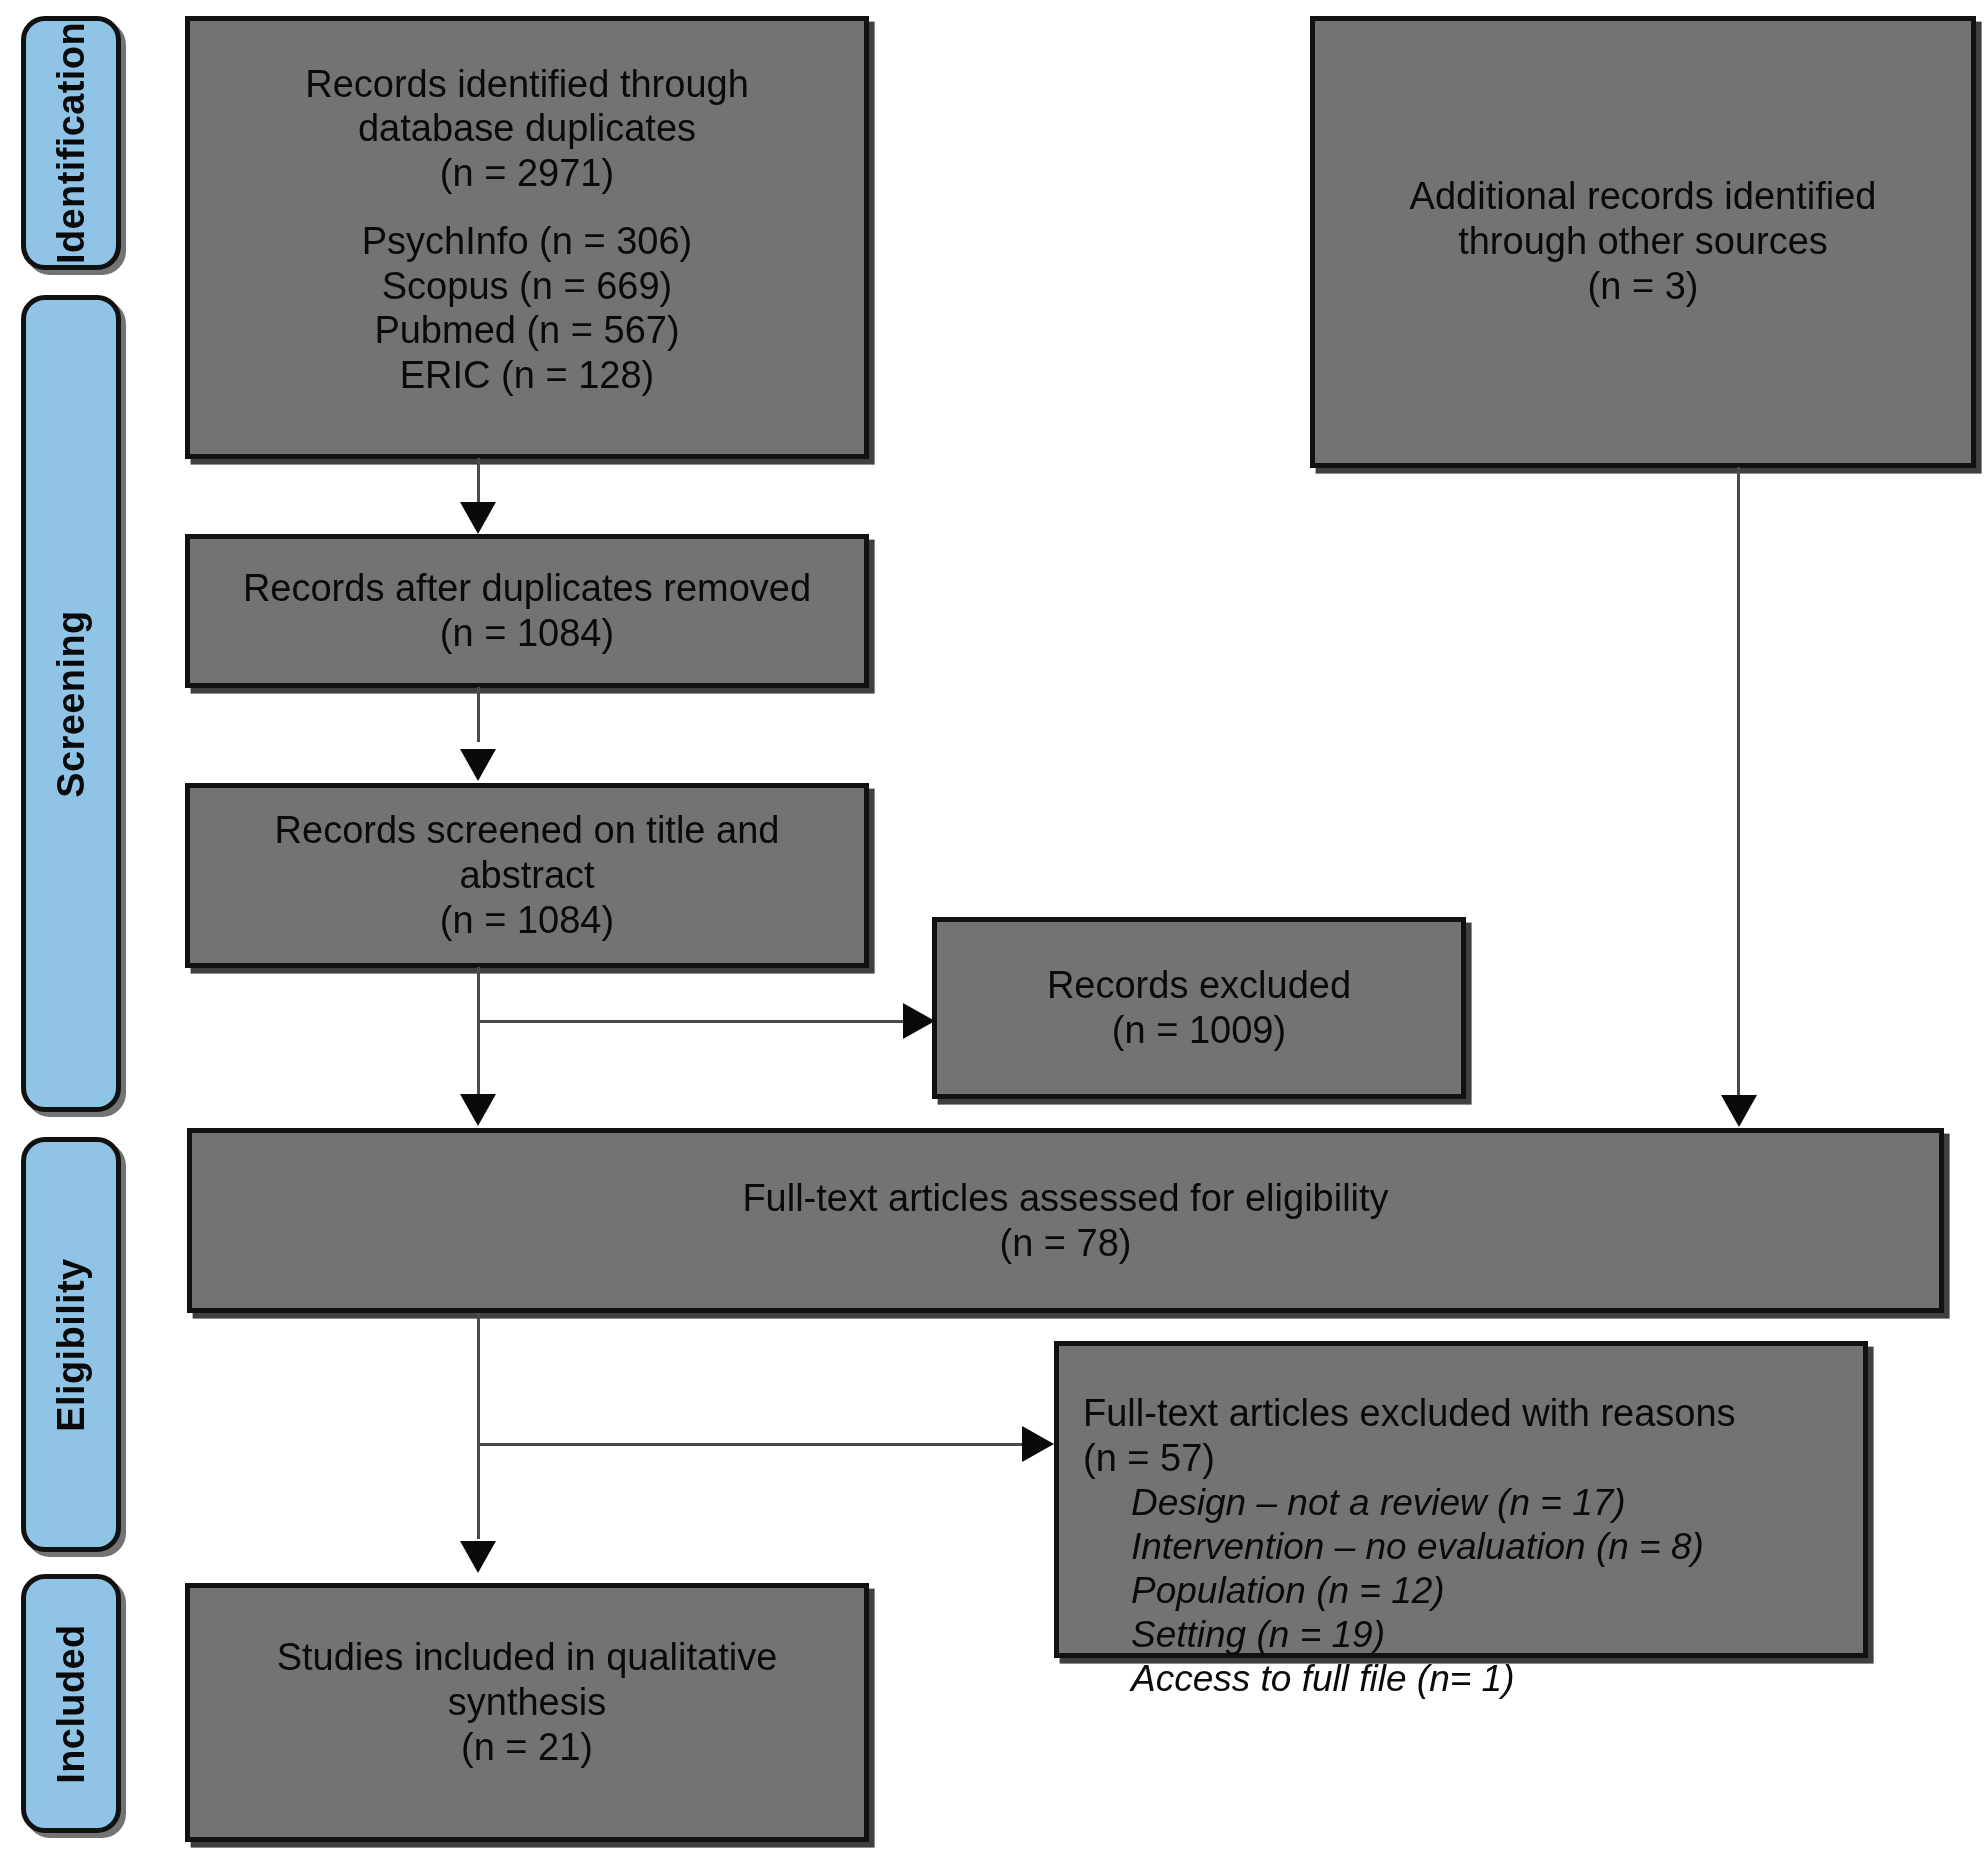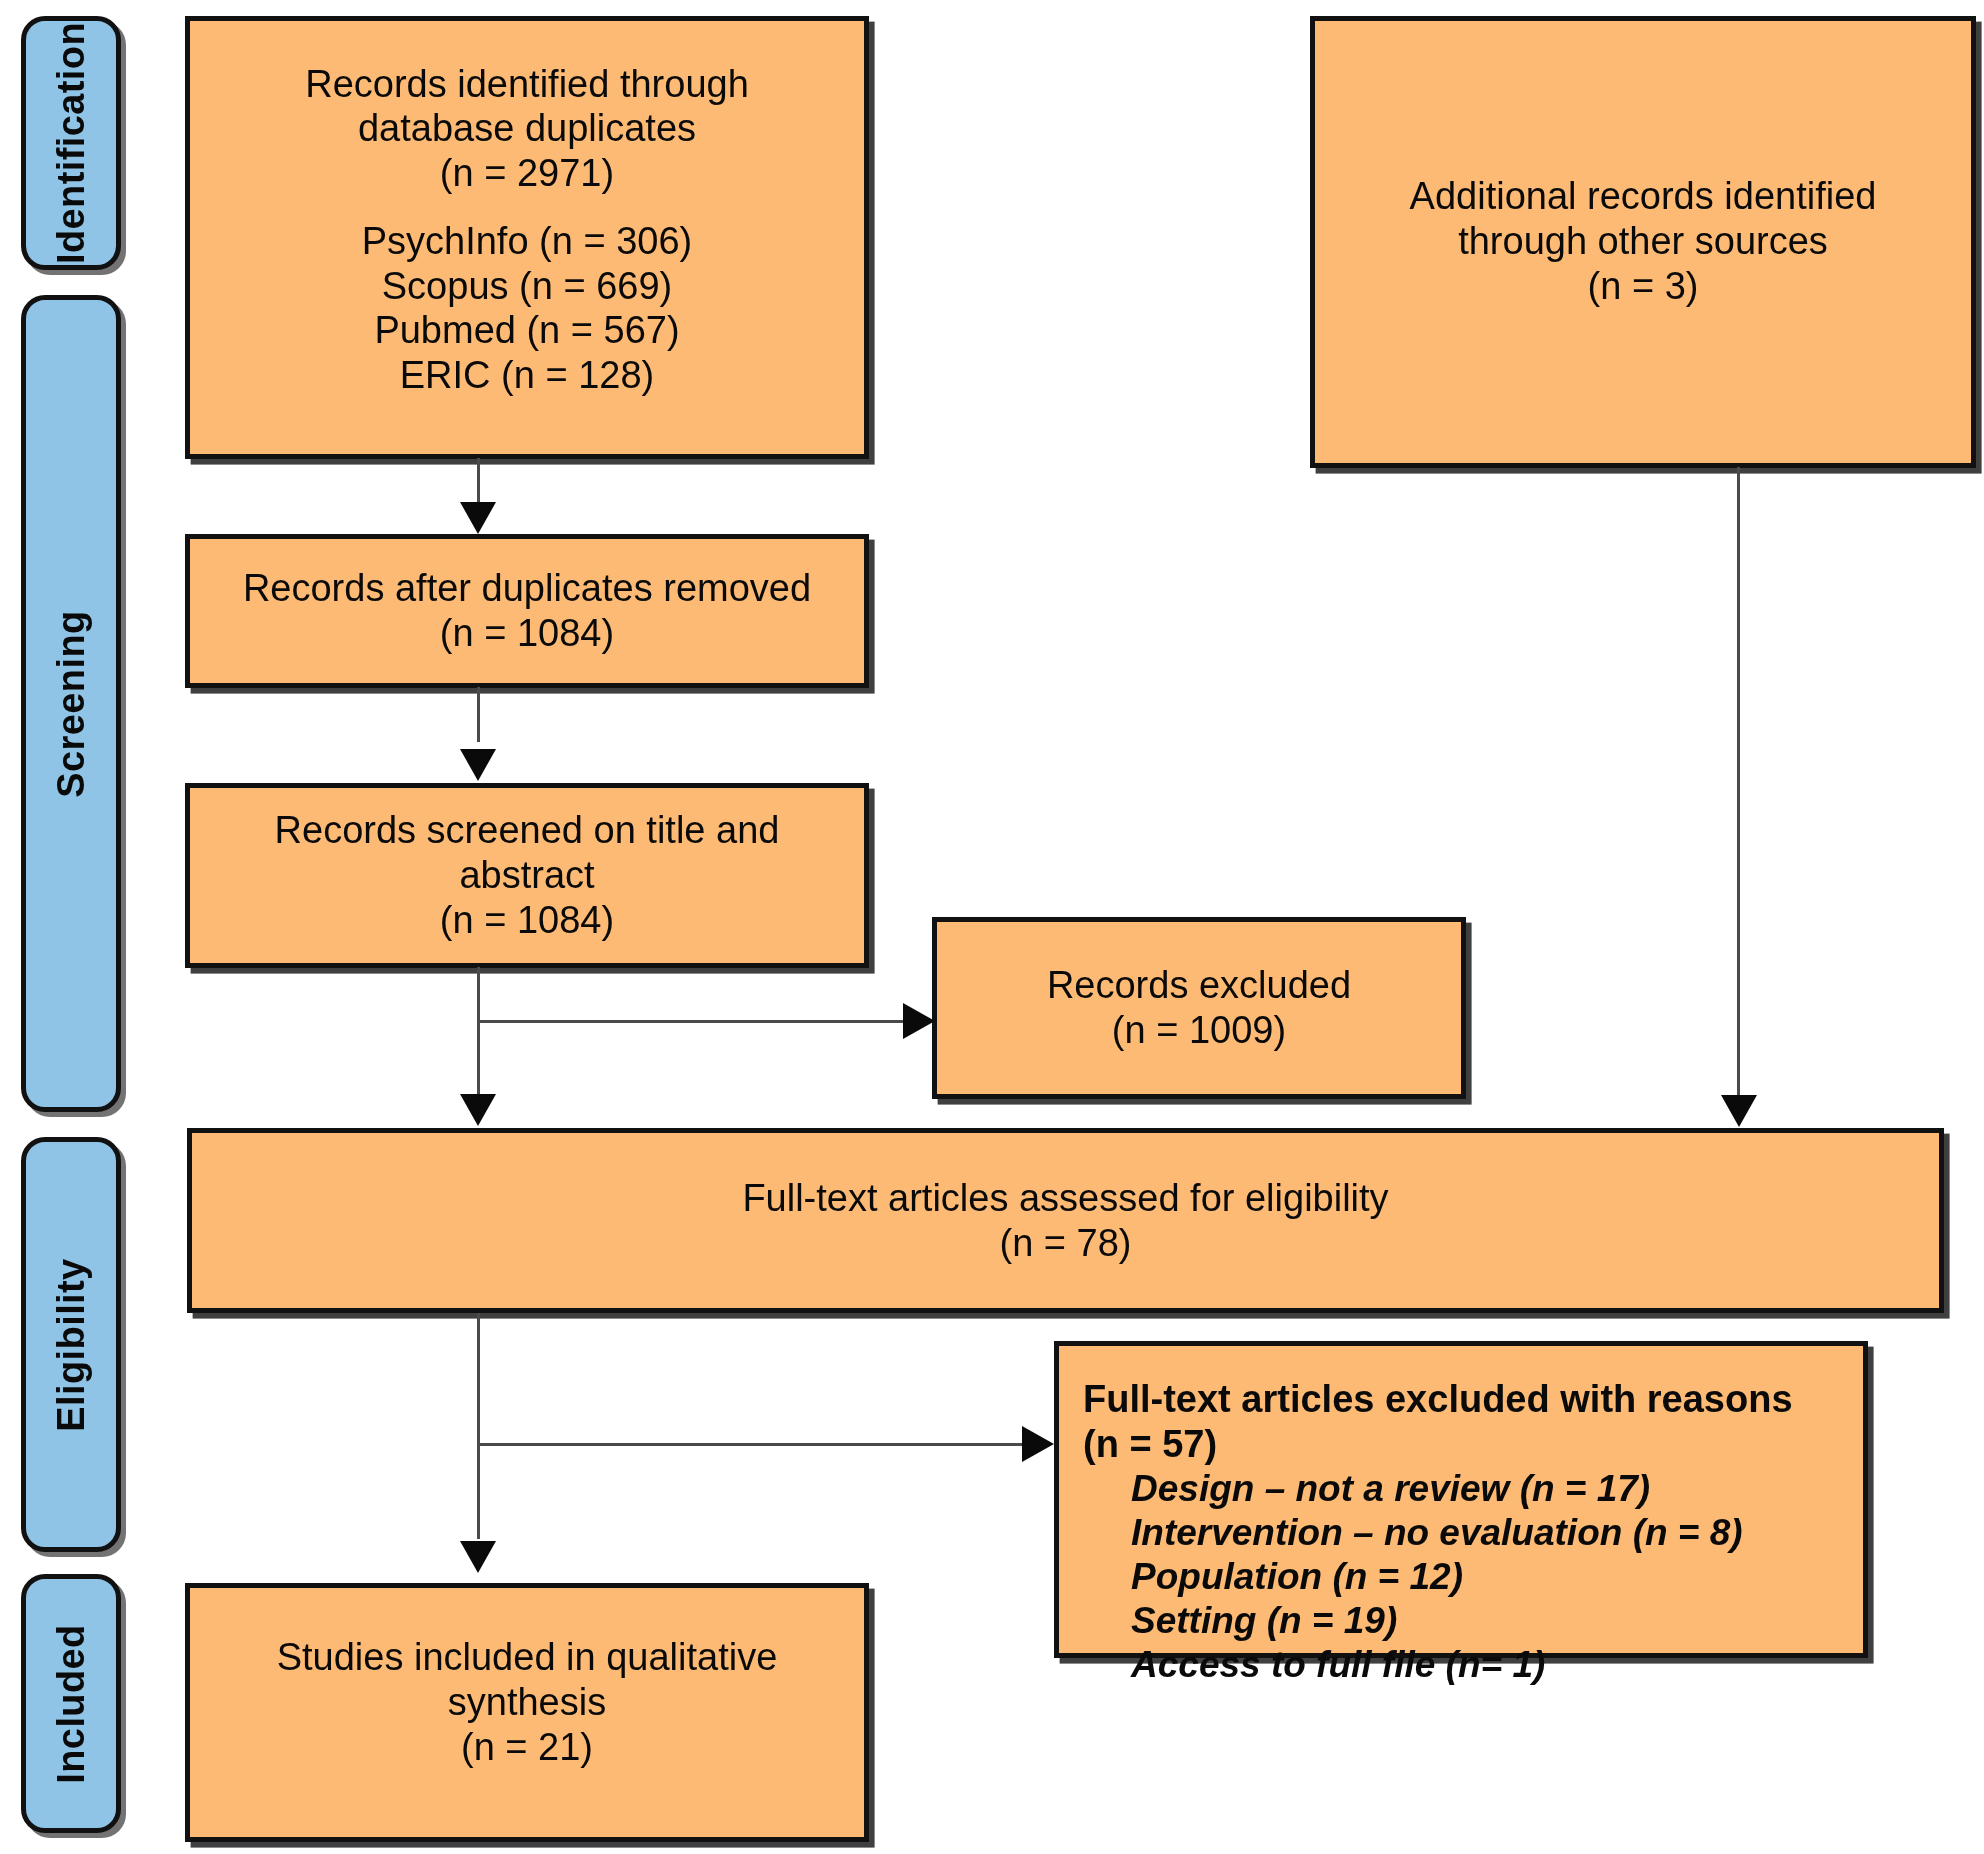--- a/index.html
+++ b/index.html
@@ -42,21 +42,21 @@
     font-weight: bold;
     font-size: 38px;
     letter-spacing: 0.4px;
     color: #0a0a0a;
     line-height: 1;
   }
 
   
   .flow-box {
     position: absolute;
-    background: #fdba74;
+    background: #737373;
     border: 5px solid #111111;
     box-sizing: border-box;
     box-shadow: 5.6px 5.6px 0 rgba(0,0,0,0.75);
   }
   .box-inner {
     position: absolute;
     left: 0;
     right: 0;
     display: flex;
     flex-direction: column;
@@ -183,21 +183,21 @@
   </div>
 
   <div class="flow-box" style="left:187px; top:1128px; width:1757px; height:185px;">
     <div class="box-inner centered">
       <div class="box-line">Full-text articles assessed for eligibility</div>
       <div class="box-line">(n = 78)</div>
     </div>
   </div>
 
   <div class="flow-box" style="left:1054px; top:1341px; width:814px; height:317px;">
-    <div class="box-inner leftal" style="top:31px;font-weight:bold;">
+    <div class="box-inner leftal" style="top:45px;">
       <div class="box-line">Full-text articles excluded with reasons</div>
       <div class="box-line">(n = 57)</div>
       <div class="reason-line">Design – not a review (n = 17)</div>
       <div class="reason-line">Intervention – no evaluation (n = 8)</div>
       <div class="reason-line">Population (n = 12)</div>
       <div class="reason-line">Setting (n = 19)</div>
       <div class="reason-line">Access to full file (n= 1)</div>
     </div>
   </div>
 

